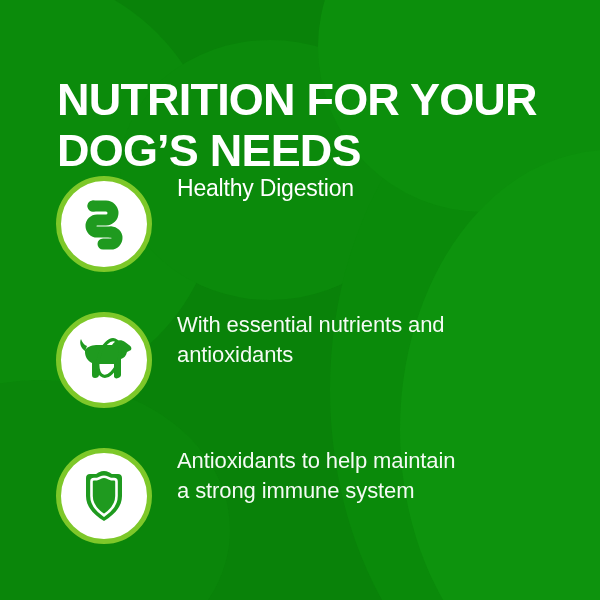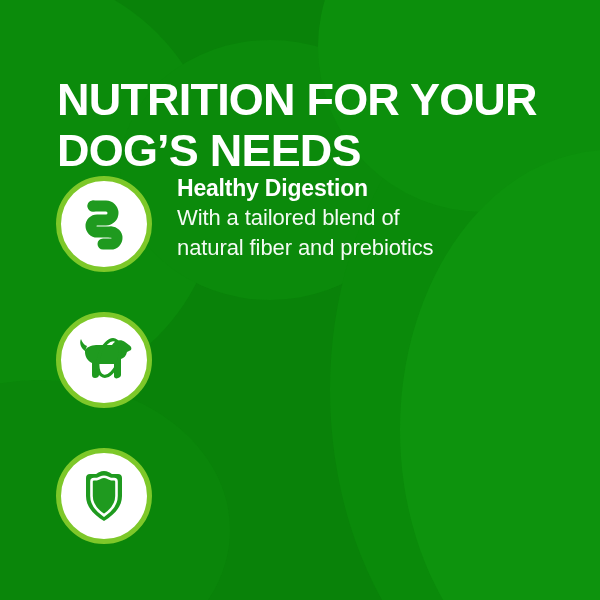--- a/index.html
+++ b/index.html
@@ -124,21 +124,21 @@
   .feature-text {
     position: absolute;
     left: 177px;
     top: -2px;
     width: 400px;
   }
   .feature-heading {
     color: #ffffff;
     font-size: 23px;
     line-height: 29px;
-    font-weight: bold;
+    font-weight: normal;
     letter-spacing: -0.2px;
     margin: 0;
   }
   .feature-body {
     color: #f4fbf4;
     font-size: 22px;
     line-height: 30px;
     font-weight: normal;
     letter-spacing: -0.1px;
     margin: 0;
@@ -166,22 +166,20 @@
   <div class="feature feature-1">
     <div class="icon-circle">
       <svg width="62" height="62" viewBox="0 0 62 62" aria-hidden="true">
         <path d="M20 13 H33 a7 7 0 0 1 0 14 H24 a6 6 0 0 0 0 12 H38" fill="none" stroke="#1f9a1f" stroke-width="11" stroke-linecap="round" stroke-linejoin="round"></path>
         <path d="M38 39 a6 6 0 0 1 0 12 H30" fill="none" stroke="#1f9a1f" stroke-width="11" stroke-linecap="round" stroke-linejoin="round"></path>
         <path d="M20 13 a6 6 0 0 0 0 0" fill="none" stroke="#1f9a1f" stroke-width="11" stroke-linecap="round"></path>
       </svg>
     </div>
     <div class="feature-text">
       <div class="feature-heading">Healthy Digestion</div>
-      <div class="feature-body">With a tailored blend of
-natural fiber and prebiotics</div>
     </div>
   </div>
 
   <div class="feature feature-2">
     <div class="icon-circle">
       <svg width="66" height="60" viewBox="0 0 66 60" aria-hidden="true">
         <g fill="#1f9a1f">
 
           <path d="M14 20
                    C17 16 22 15 27 15
@@ -205,20 +203,22 @@
 
           <path d="M14 21 C10 18 8 13 10 9 C11 12 13 15 16 16 Z"></path>
 
           <path d="M44 34 L48 34 L48 46 C48 47.5 46.8 48.5 45.5 48.5 C44.2 48.5 43 47.5 43 46 Z"></path>
         </g>
 
         <ellipse cx="38" cy="28" rx="10" ry="19" fill="none" stroke="#1f9a1f" stroke-width="3.2" transform="rotate(18 38 28)"></ellipse>
       </svg>
     </div>
     <div class="feature-text">
+      <div class="feature-body">With essential nutrients and
+antioxidants</div>
     </div>
   </div>
 
   <div class="feature feature-3">
     <div class="icon-circle">
       <svg width="58" height="62" viewBox="0 0 58 62" aria-hidden="true">
         <path d="M11 13
                  C11 10.5 12.5 9 15 9
                  L20 9
                  C21.5 9 22.5 8 24 7.2
@@ -238,16 +238,18 @@
                  C33.8 13.2 34.8 14.1 36.2 14.1
                  L39 14.1
                  C40.6 14.1 41.5 15 41.5 16.5
                  L41.5 31
                  C41.5 39.6 35.4 46 29 50.4
                  C22.6 46 16.5 39.6 16.5 31
                  Z" fill="none" stroke="#ffffff" stroke-width="2.6"></path>
       </svg>
     </div>
     <div class="feature-text">
+      <div class="feature-body">Antioxidants to help maintain
+a strong immune system</div>
     </div>
   </div>
 
 </div>
 
 </body></html>

